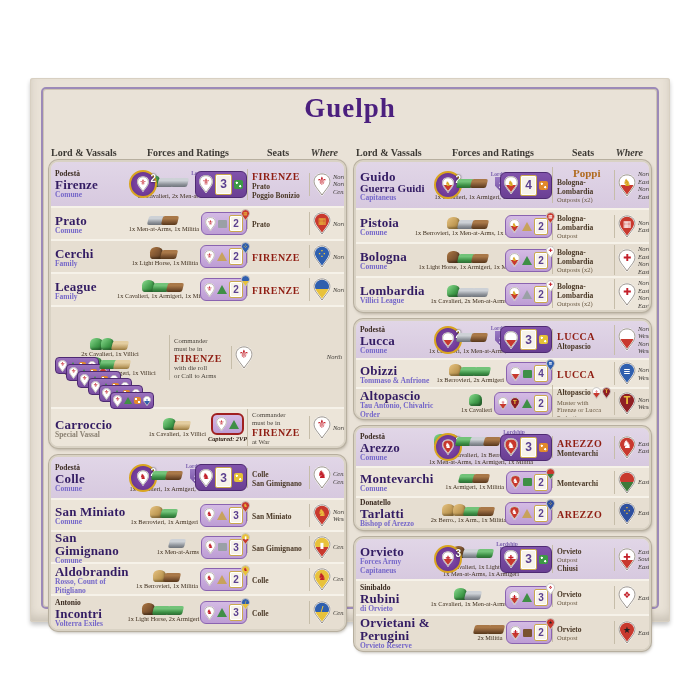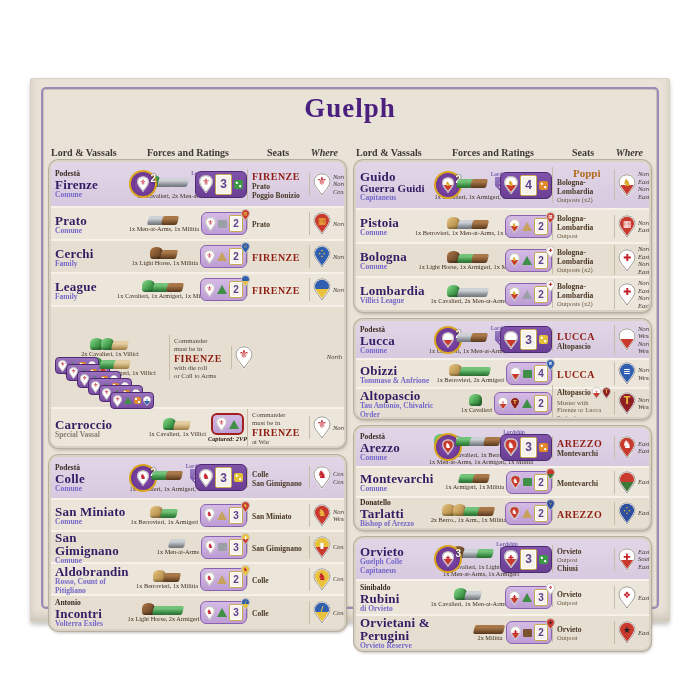--- a/index.html
+++ b/index.html
@@ -1902,21 +1902,21 @@
                     <div class="wtext">
                       <div class="wline">East</div>
                     </div>
                   </div>
                 </div>
               </div>
               <div class="tbl">
                 <div class="row head " style="height:40px">
       <div class="ncell">
                     <div class="n1">Orvieto</div>
-                    <div class="sub ">Guelph Colle</div>
+                    <div class="sub ">Forces Army</div>
                     <div class="sub ">Capitaneus</div>
                   </div>
                   <div class="fcell">
     <div class="roundel">
                       <svg width="12" height="16" viewBox="0 0 20 26" style="flex:none">
     <defs>
                           <linearGradient id="pg74" x1="0" y1="0" x2="0" y2="1">
       <stop offset="0" stop-color="#ffffff"></stop>
                             <stop offset="0.5" stop-color="#ffffff"></stop>
       <stop offset="0.5" stop-color="#c8392e"></stop>

